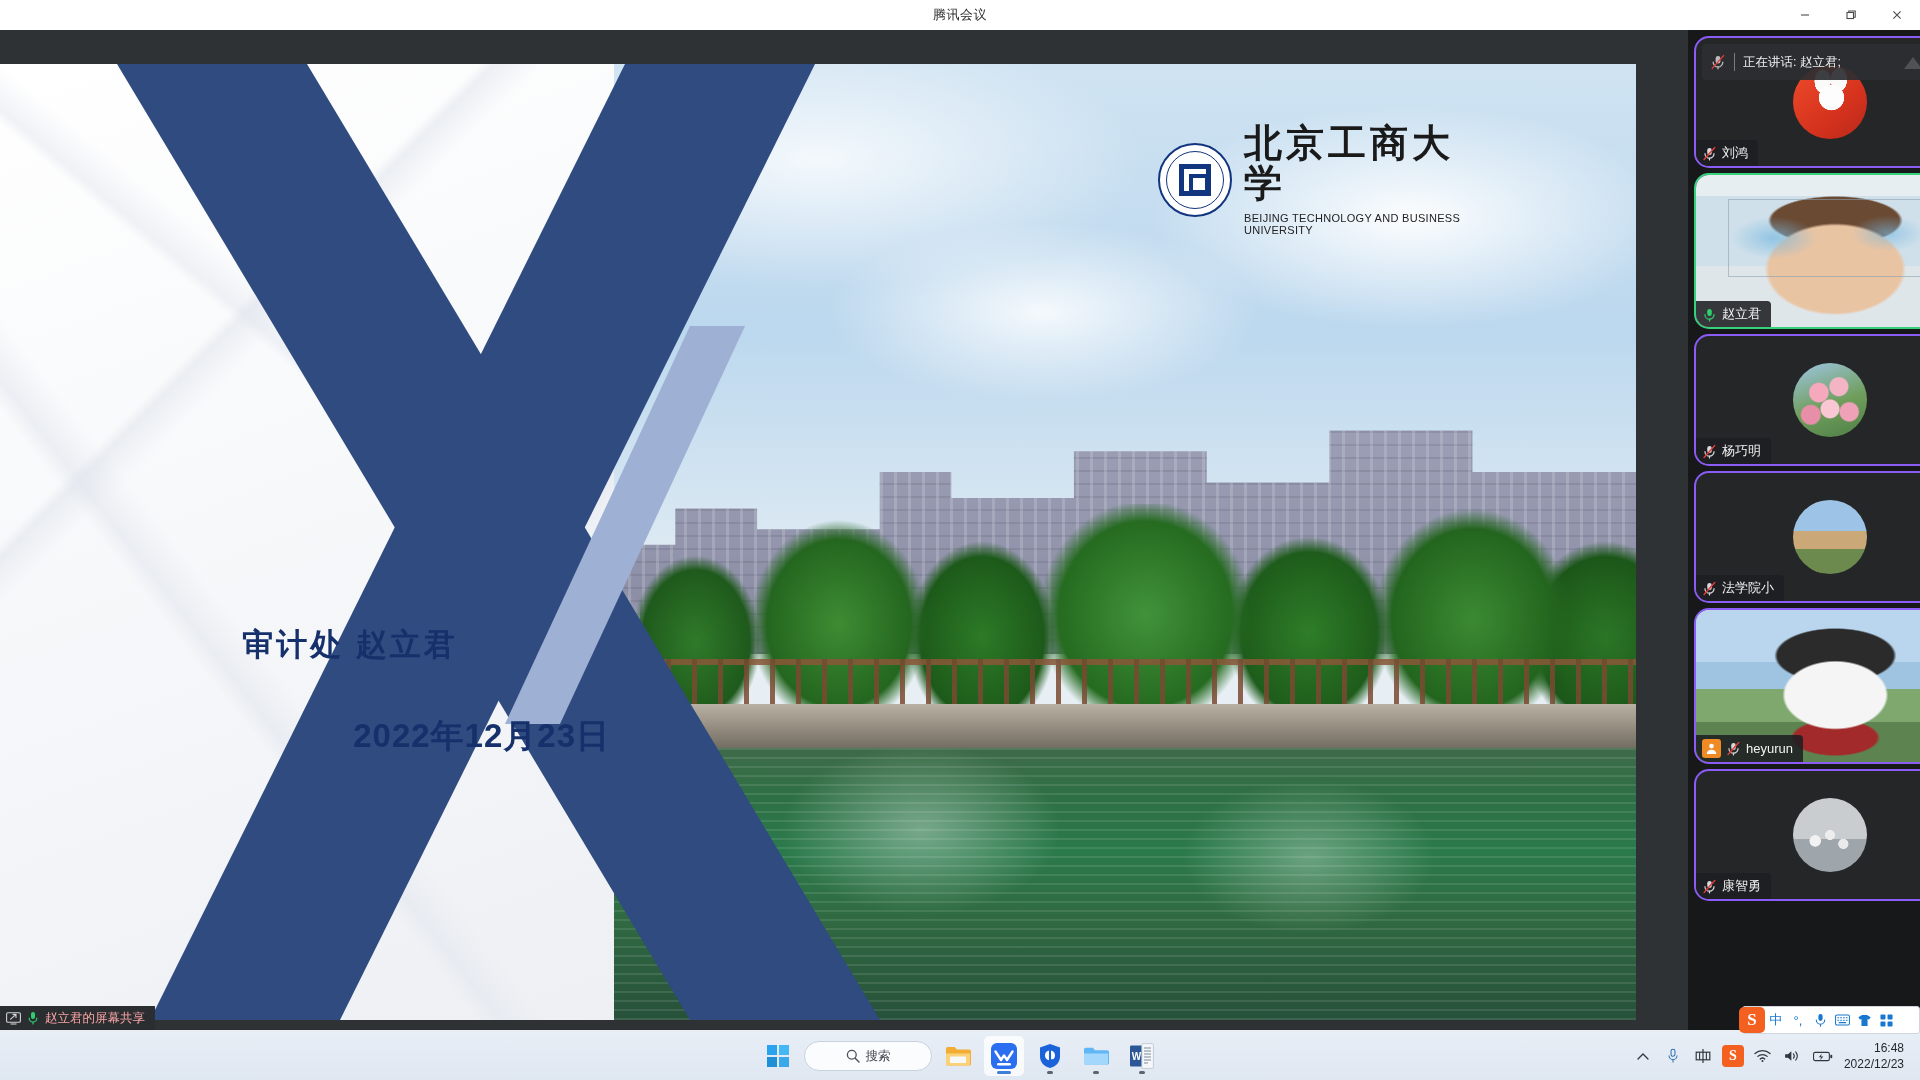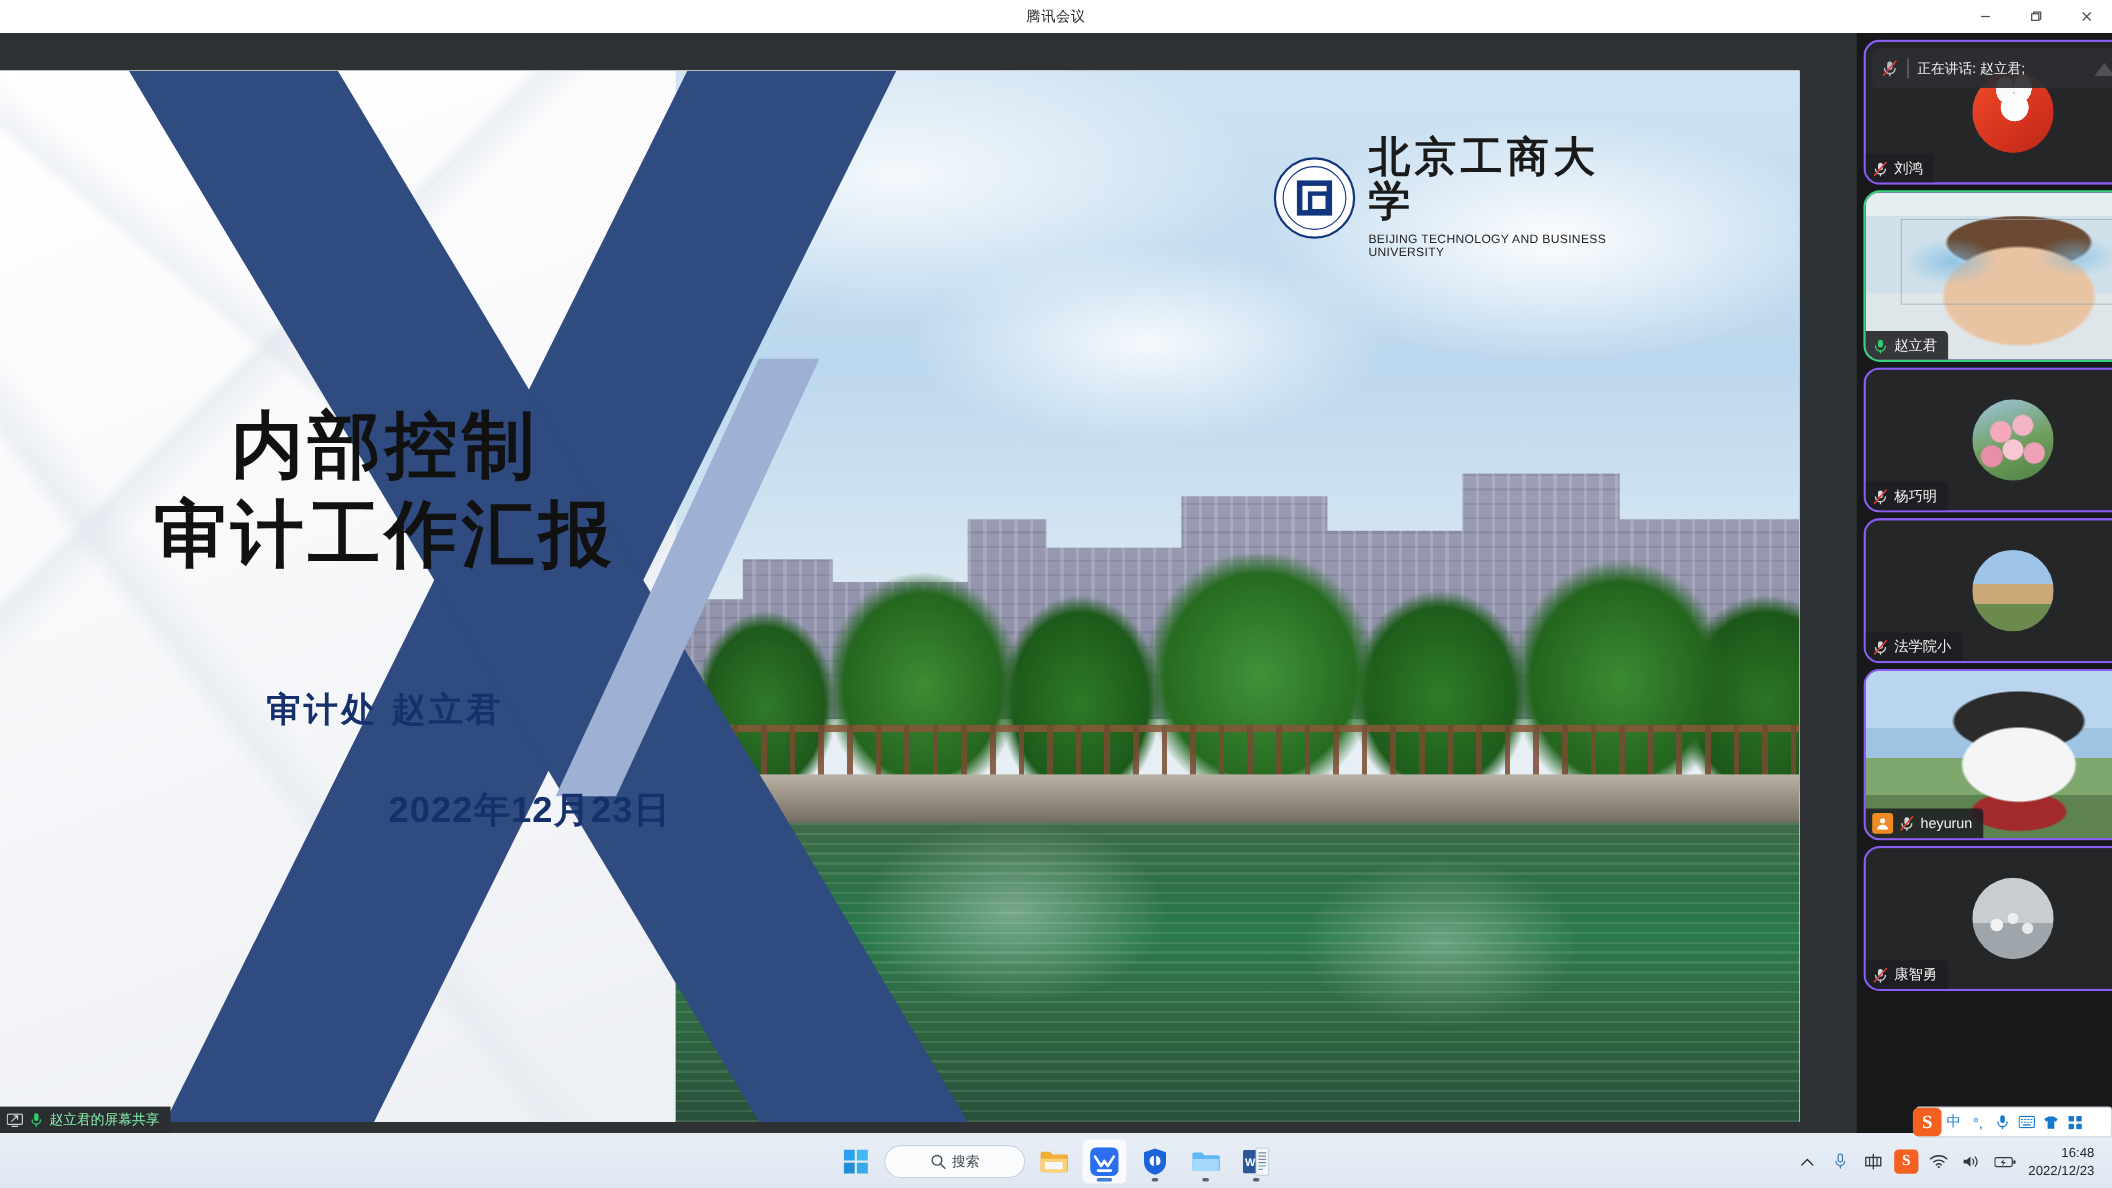--- a/index.html
+++ b/index.html
@@ -181,21 +181,21 @@
   .slide-date {
     position:absolute; left:90px; top:650px; width:520px; text-align:right;
     font-size:33px; font-weight:bold; color:#15306b; letter-spacing:1px;
   }
 
   
   .share-indicator {
     position:absolute; left:0; bottom:0; height:24px; padding:0 10px 0 6px;
     background:#2b2e31; display:flex; align-items:center; gap:6px; z-index:40;
   }
-  .share-indicator .lbl { color:#86efac; font-size:12.5px; }
+  .share-indicator .lbl { color:#fca5a5; font-size:12.5px; }
 
   
   .sidebar {
     position:absolute; left:1688px; top:0; width:284px; height:1000px;
     background:#17181a; padding:6px 6px 0 6px; overflow:hidden;
   }
   .speaking-banner {
     position:absolute; left:14px; top:14px; width:256px; height:36px; z-index:20;
     background:rgba(45,46,49,.92); border-radius:4px;
     display:flex; align-items:center; padding:0 8px; gap:8px;
@@ -397,24 +397,20 @@
         <div class="logo-wrap">
           <div class="logo-seal">
             <div class="logo-knot"></div>
           </div>
           <div class="logo-text">
             <div class="logo-cn">北京工商大学</div>
             <div class="logo-en">BEIJING TECHNOLOGY AND BUSINESS UNIVERSITY</div>
           </div>
         </div>
 
-        <div class="slide-title">
-          <div>内部控制</div>
-          <div>审计工作汇报</div>
-        </div>
         <div class="slide-subtitle">审计处  赵立君</div>
         <div class="slide-date">2022年12月23日</div>
       </div>
 
       <div class="share-indicator">
         <svg class="icon-sq" width="15" height="13" viewBox="0 0 15 13">
           <rect x="0.6" y="0.8" width="13.8" height="9.4" rx="1.3" stroke="#cfd2d6" stroke-width="1.1" fill="none"></rect>
           <path d="M4.6 7.2L10 2.4M10 2.4H7M10 2.4v3" stroke="#cfd2d6" stroke-width="1.1" fill="none" stroke-linecap="round"></path>
           <path d="M4.5 12h6" stroke="#cfd2d6" stroke-width="1.1"></path>
         </svg>

